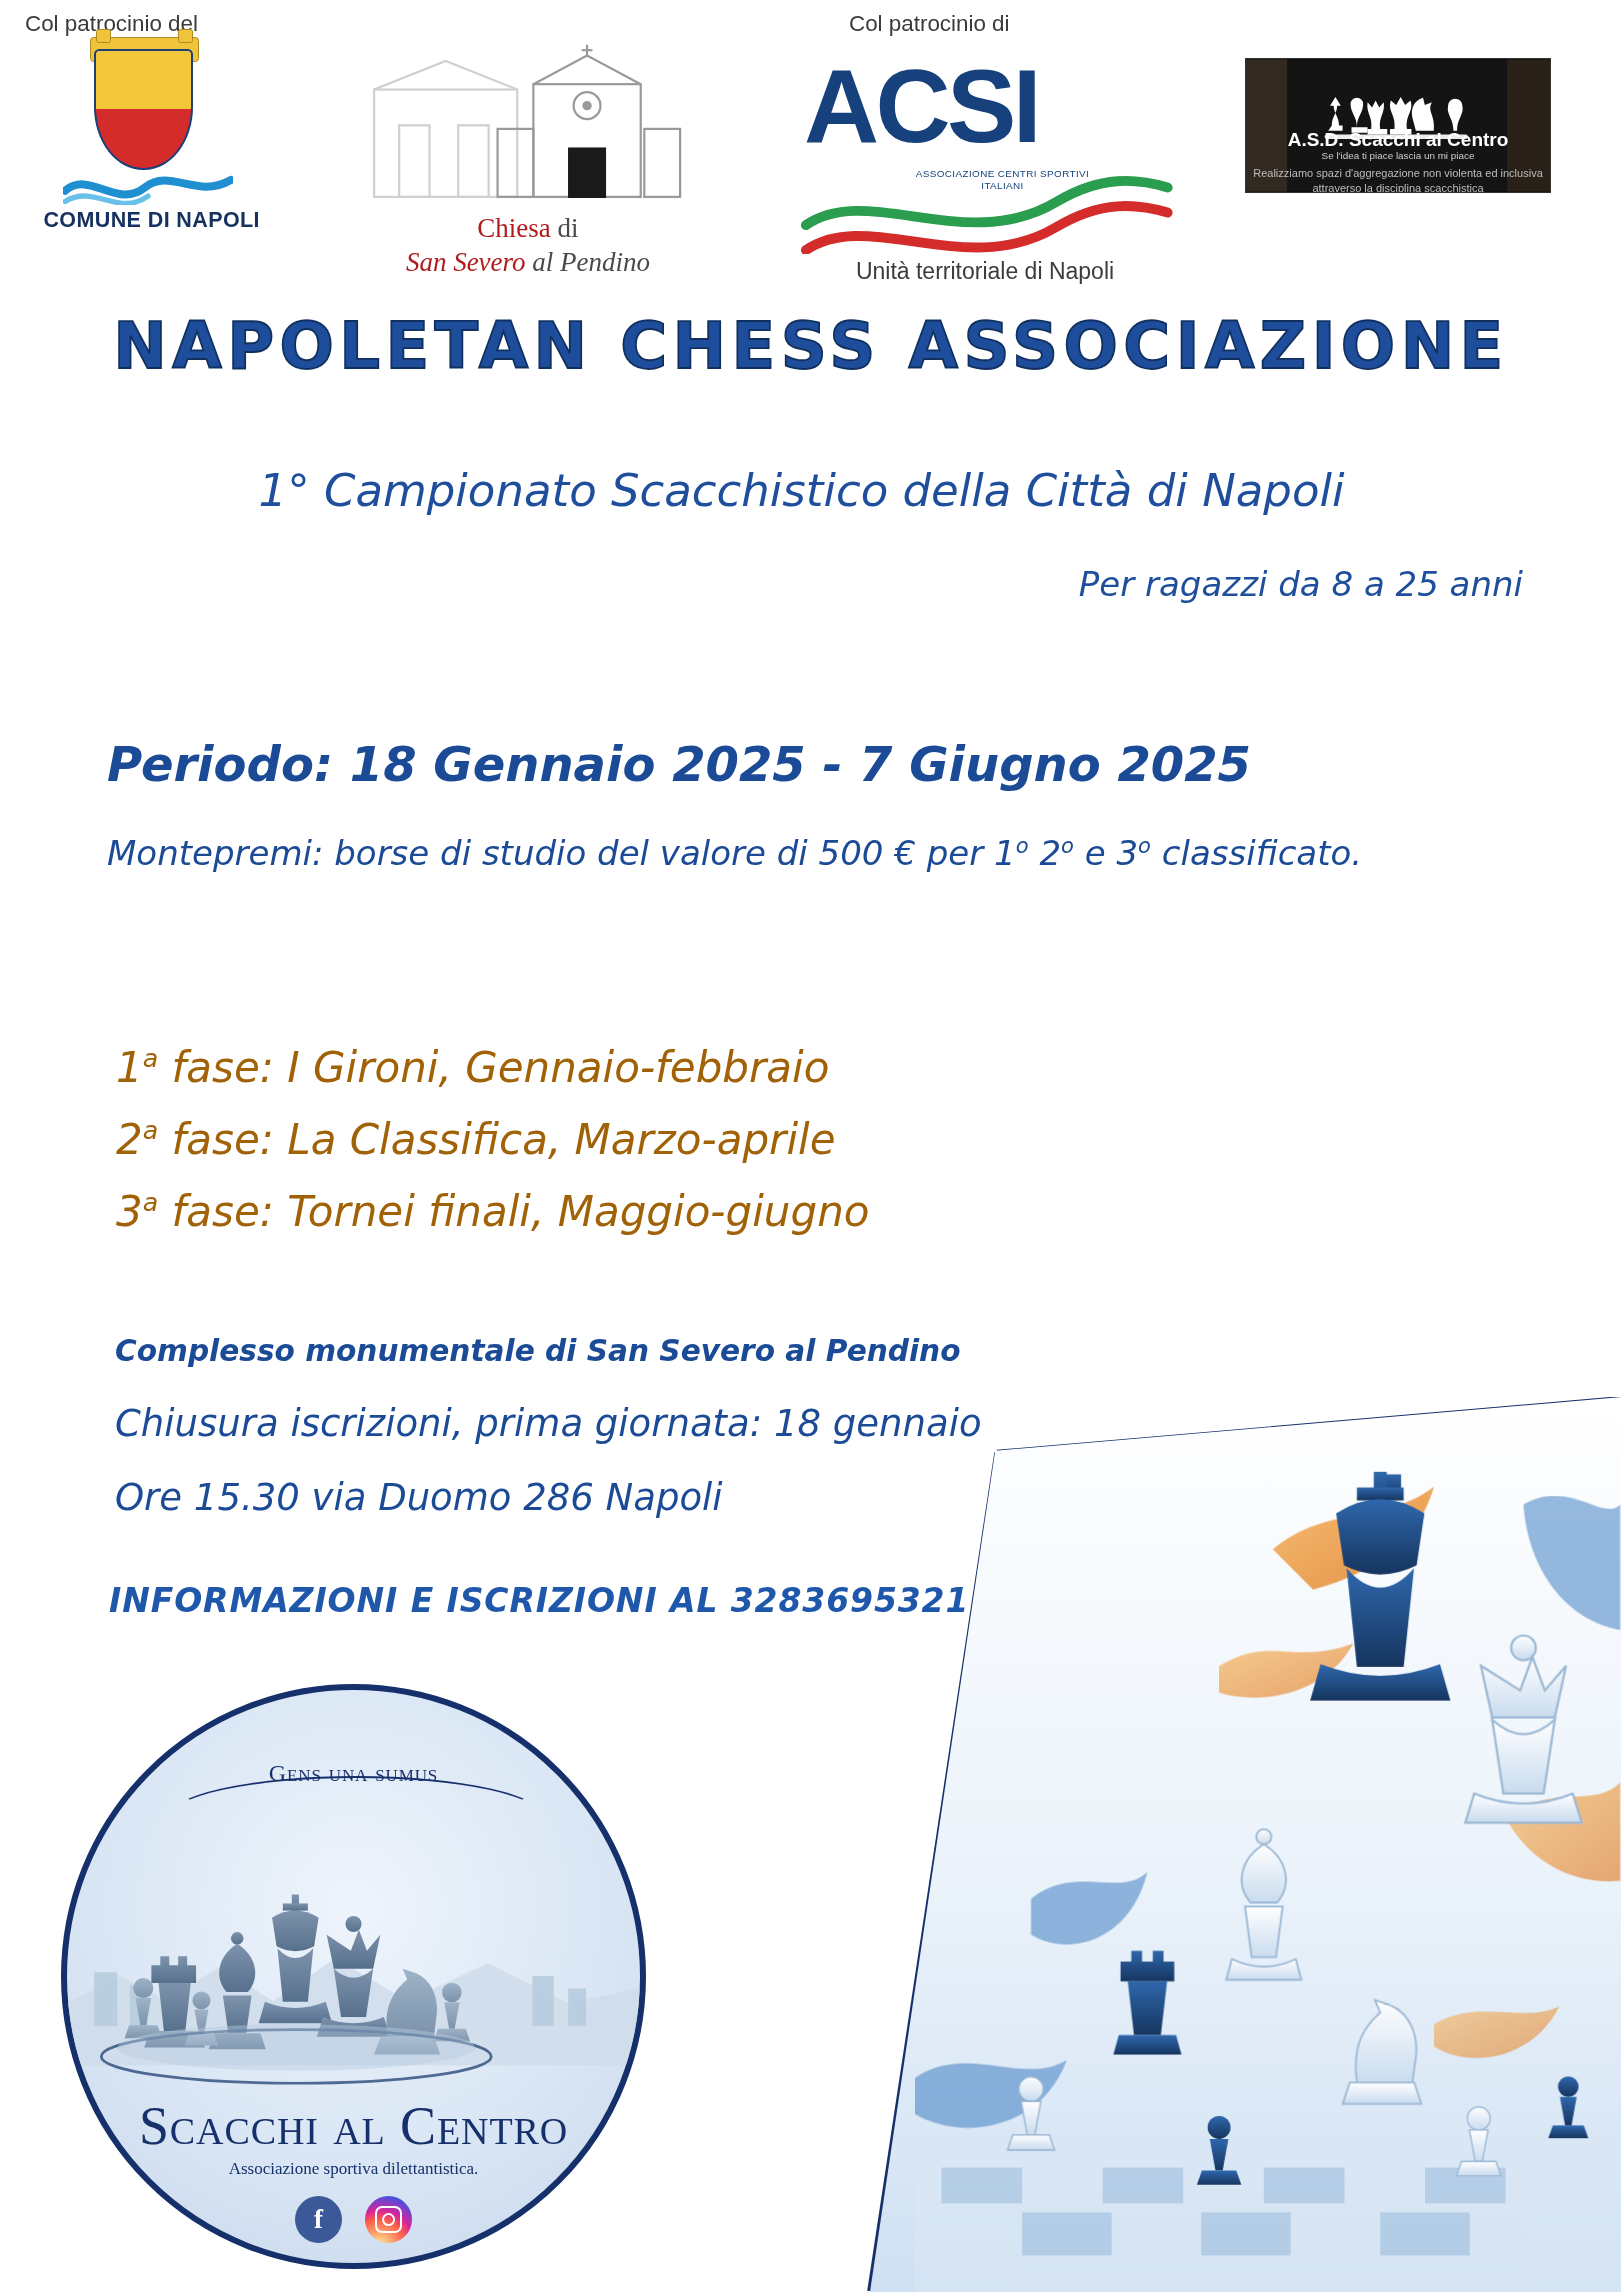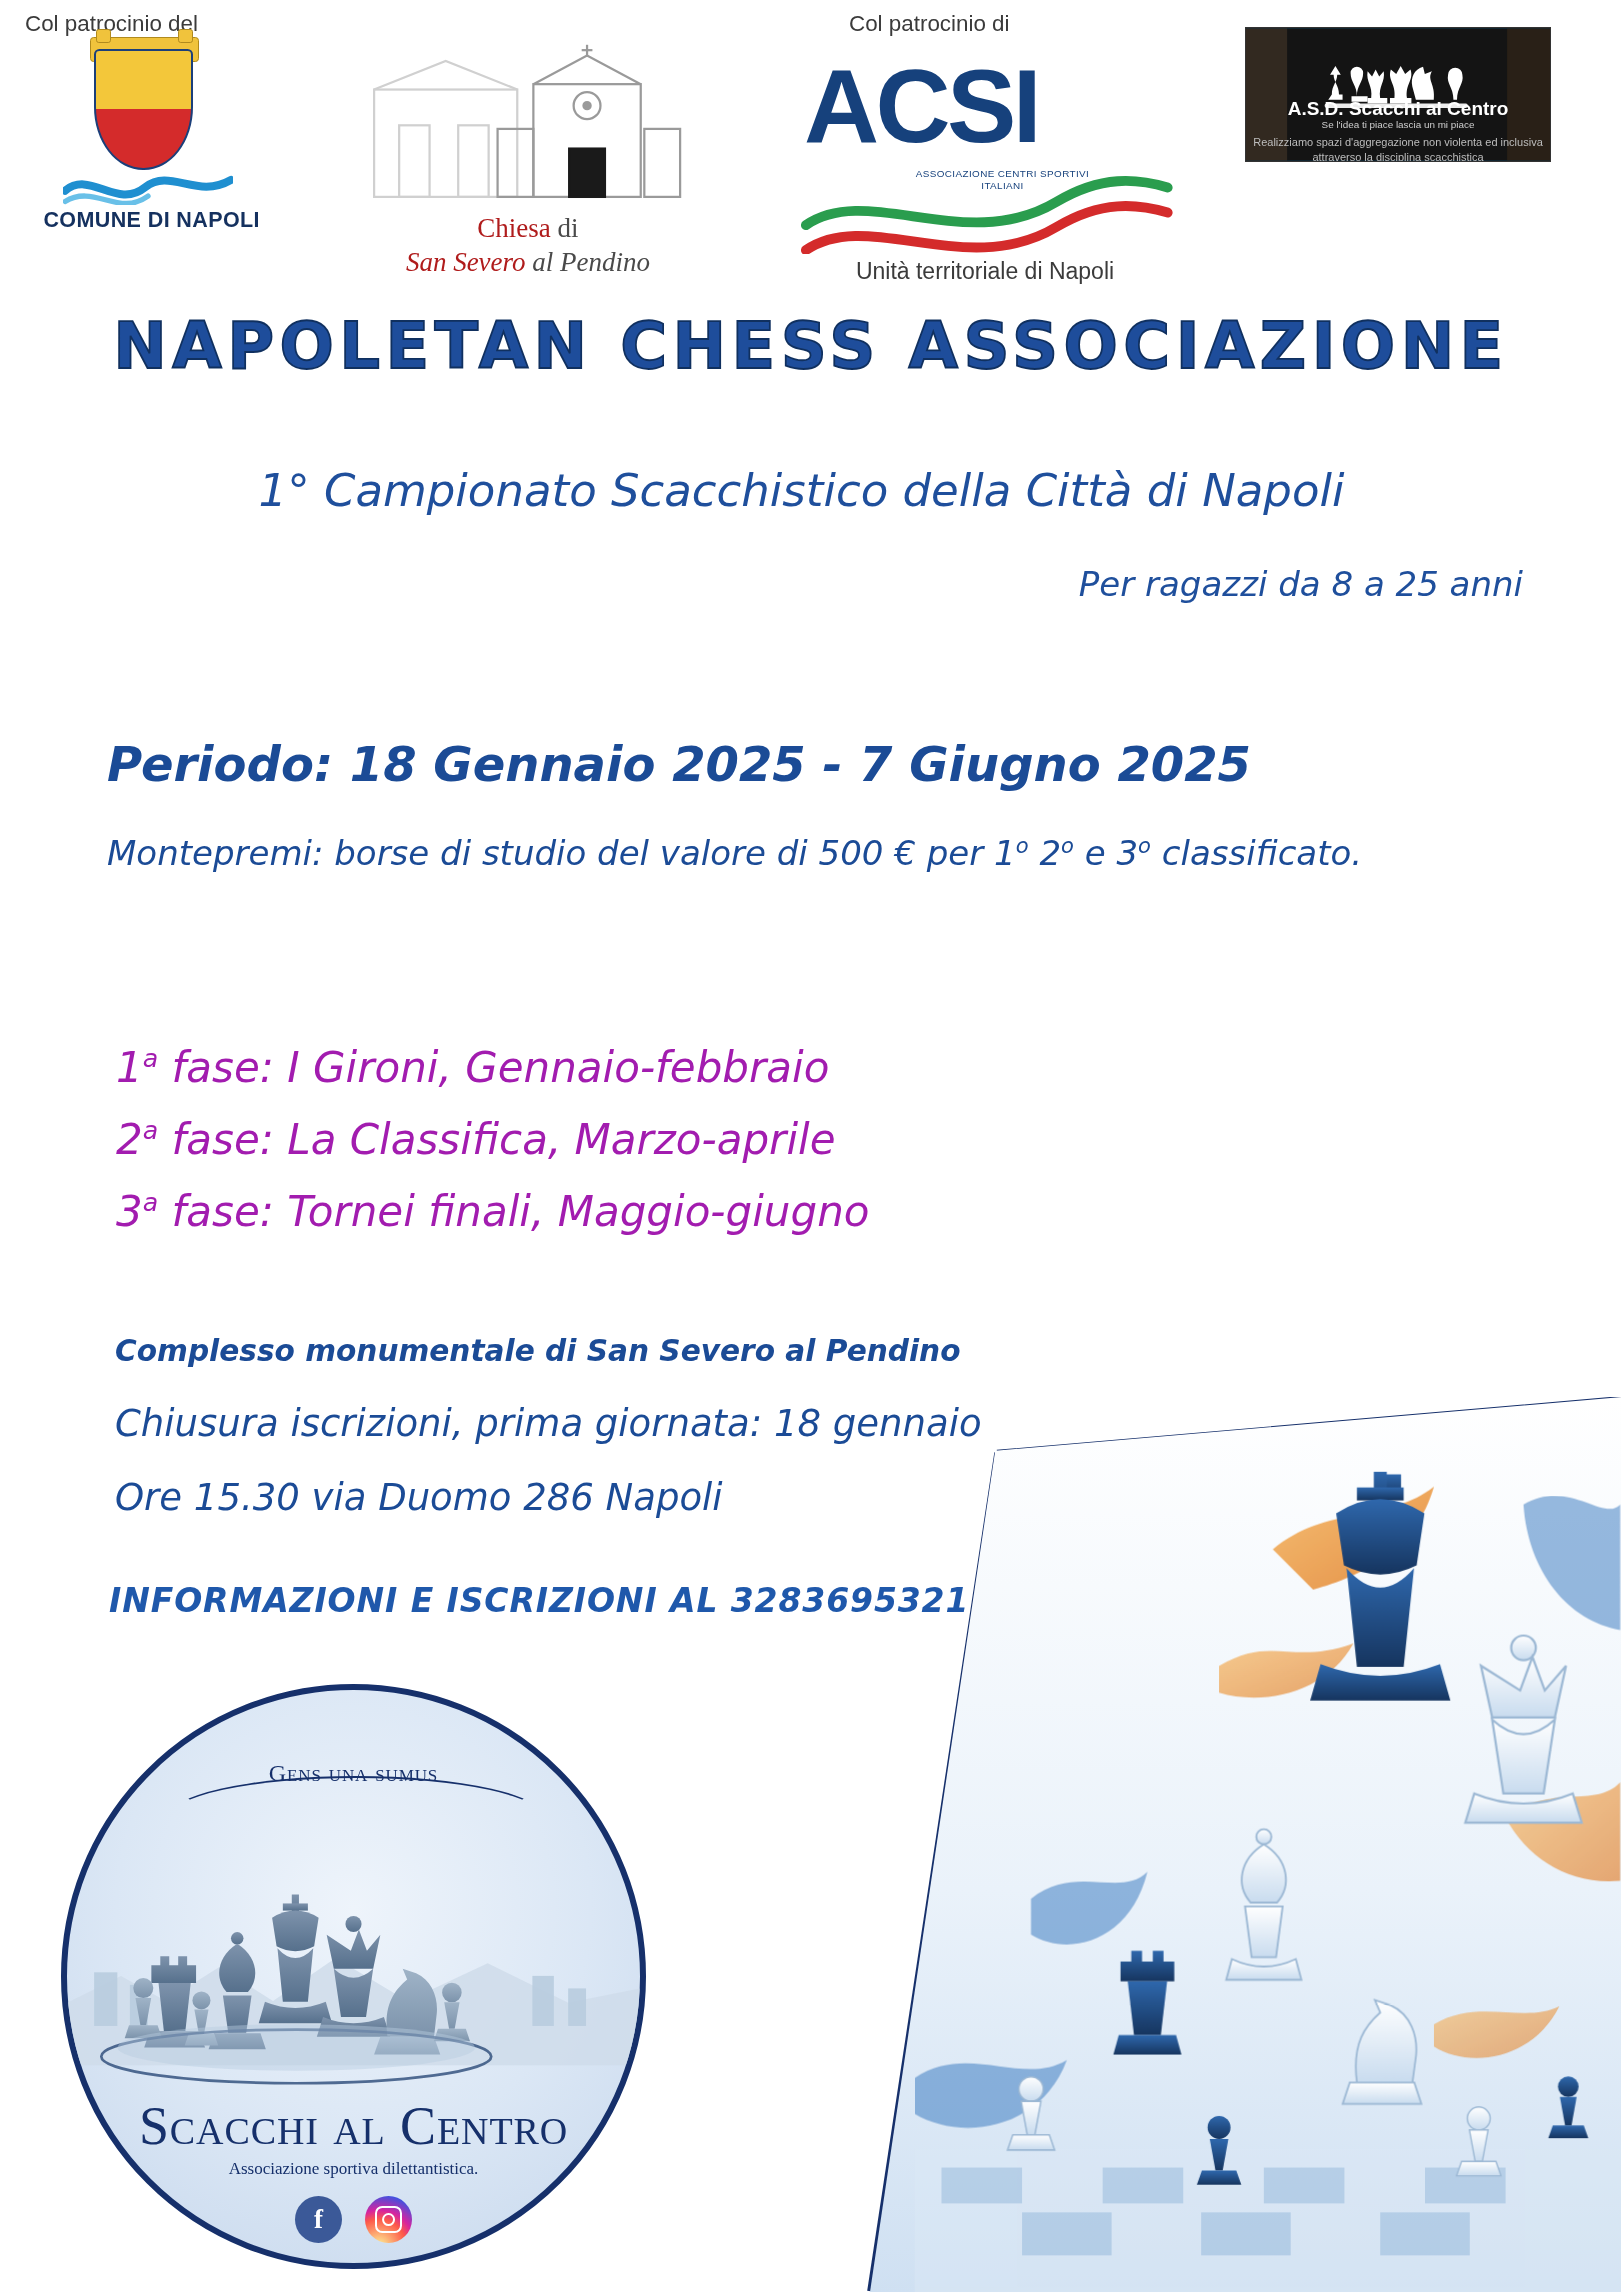--- a/index.html
+++ b/index.html
@@ -163,24 +163,24 @@
     letter-spacing: 0.4px;
     text-align: center;
     width: 197px;
     line-height: 1.25;
   }
 
   
   .asd-banner {
     position: absolute;
     left: 1245px;
-    top: 27px;
+    top: 58px;
     width: 304px;
     height: 133px;
-    background: #0c4a6e;
+    background: #000000;
     border: 1.8px solid #333;
     overflow: hidden;
   }
   .asd-title {
     position: absolute;
     left: 0;
     top: 70px;
     width: 304px;
     text-align: center;
     color: #ffffff;
@@ -272,21 +272,21 @@
 
   .phases {
     position: absolute;
     left: 116px;
     top: 1043px;
     width: 1433px;
   }
   .phase {
     font-size: 42px;
     font-style: italic;
-    color: #a21caf;
+    color: #a16207;
     font-family: "DejaVu Sans", sans-serif;
     margin-bottom: 23px;
     white-space: nowrap;
   }
   .phase sup { font-size: 0.6em; }
 
   .venue-line {
     position: absolute;
     left: 115px;
     top: 1334px;

